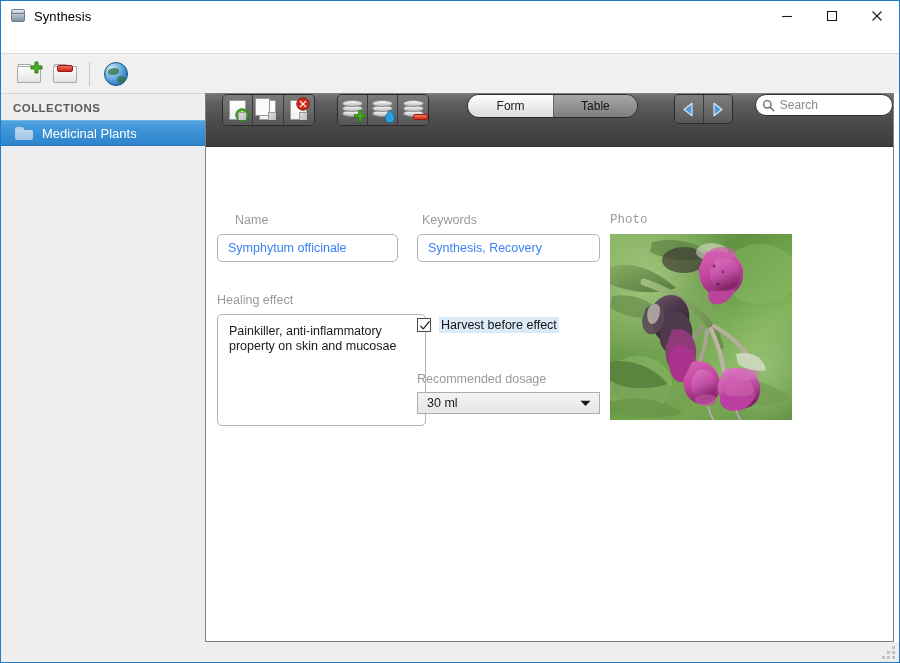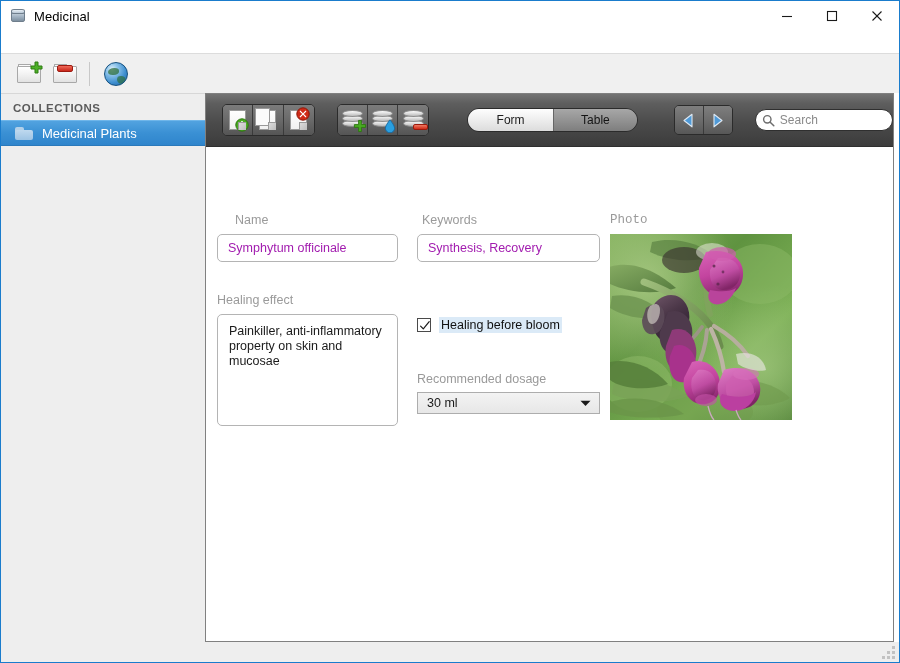--- a/index.html
+++ b/index.html
@@ -221,21 +221,20 @@
     border: 1px solid #808080;
   }
 
   
   #inner-toolbar {
     position: relative;
     width: 100%;
     height: 53px;
     background: linear-gradient(180deg,#747474 0%,#5e5e5e 18%,#4b4b4b 55%,#3c3c3c 100%);
     display: flex;
-    align-items: center;
     border-bottom: 1px solid #2f2f2f;
   }
 
   .grp {
     display: flex;
     height: 32px;
     border: 1px solid #2b2b2b;
     border-radius: 5px;
     overflow: hidden;
     background: #5b5b5b;
@@ -368,21 +367,21 @@
     position: absolute;
     font-size: 12.5px;
     color: #9a9a9a;
   }
   .txt-input {
     position: absolute;
     background: #ffffff;
     border: 1px solid #b4b4b4;
     border-radius: 5px;
     font-size: 12.5px;
-    color: #a21caf;
+    color: #3b82f6;
     padding: 0 10px;
     display: flex;
     align-items: center;
   }
   .txt-area {
     position: absolute;
     background: #ffffff;
     border: 1px solid #b4b4b4;
     border-radius: 5px;
     font-size: 12.5px;
@@ -452,21 +451,21 @@
 </head>
 <body>
 
 <div id="window">
 
   <div id="titlebar">
     <div id="app-icon">
       <div class="can-body"></div>
       <div class="can-top"></div>
     </div>
-    <div id="title-text">Medicinal</div>
+    <div id="title-text">Synthesis</div>
 
     <div class="win-btns">
       <div class="win-btn">
         <svg width="12" height="12" viewBox="0 0 12 12">
             <line x1="1" y1="6.5" x2="11" y2="6.5" stroke="#1a1a1a" stroke-width="1.1"></line>
           </svg>
       </div>
       <div class="win-btn">
         <svg width="12" height="12" viewBox="0 0 12 12">
             <rect x="1.5" y="1.5" width="9" height="9" fill="none" stroke="#1a1a1a" stroke-width="1.1"></rect>
@@ -604,30 +603,30 @@
 
     <div id="form-area">
 
       <div class="fld-label" style="left:29px; top:66px;">Name</div>
       <div class="txt-input" style="left:11px; top:87px; width:181px; height:28px;">Symphytum officinale</div>
 
       <div class="fld-label" style="left:216px; top:66px;">Keywords</div>
       <div class="txt-input" style="left:211px; top:87px; width:183px; height:28px;">Synthesis, Recovery</div>
 
       <div class="fld-label" style="left:11px; top:146px;">Healing effect</div>
-      <div class="txt-area" style="left:11px; top:167px; width:181px; height:112px;">Painkiller, anti-inflammatory
+      <div class="txt-area" style="left:11px; top:167px; width:209px; height:112px;">Painkiller, anti-inflammatory
 property on skin and mucosae</div>
 
       <div id="checkbox-row" style="left:211px; top:170px;">
         <div class="cbox">
           <svg width="12" height="12" viewBox="0 0 12 12">
             <path d="M1.6 6.1 4.3 8.9 10.2 1.6" fill="none" stroke="#1a1a1a" stroke-width="1.2" stroke-linecap="round" stroke-linejoin="round"></path>
           </svg>
         </div>
-        <div id="checkbox-label">Healing before bloom</div>
+        <div id="checkbox-label">Harvest before effect</div>
       </div>
 
       <div class="fld-label" style="left:211px; top:225px;">Recommended dosage</div>
       <div id="combo" style="left:211px; top:245px; width:183px; height:22px;">
         <span>30 ml</span>
         <svg width="11" height="7" viewBox="0 0 11 7">
           <path d="M0.5 0.8 5.5 6 10.5 0.8z" fill="#1a1a1a"></path>
         </svg>
       </div>
 

